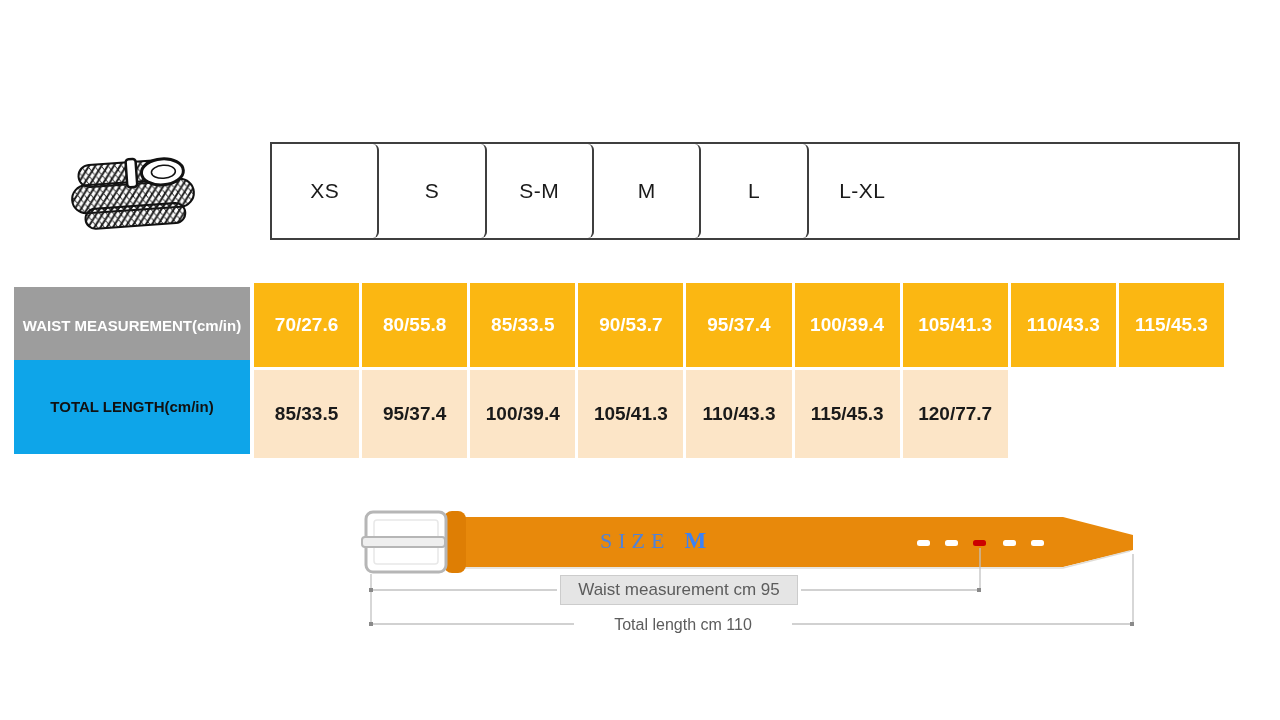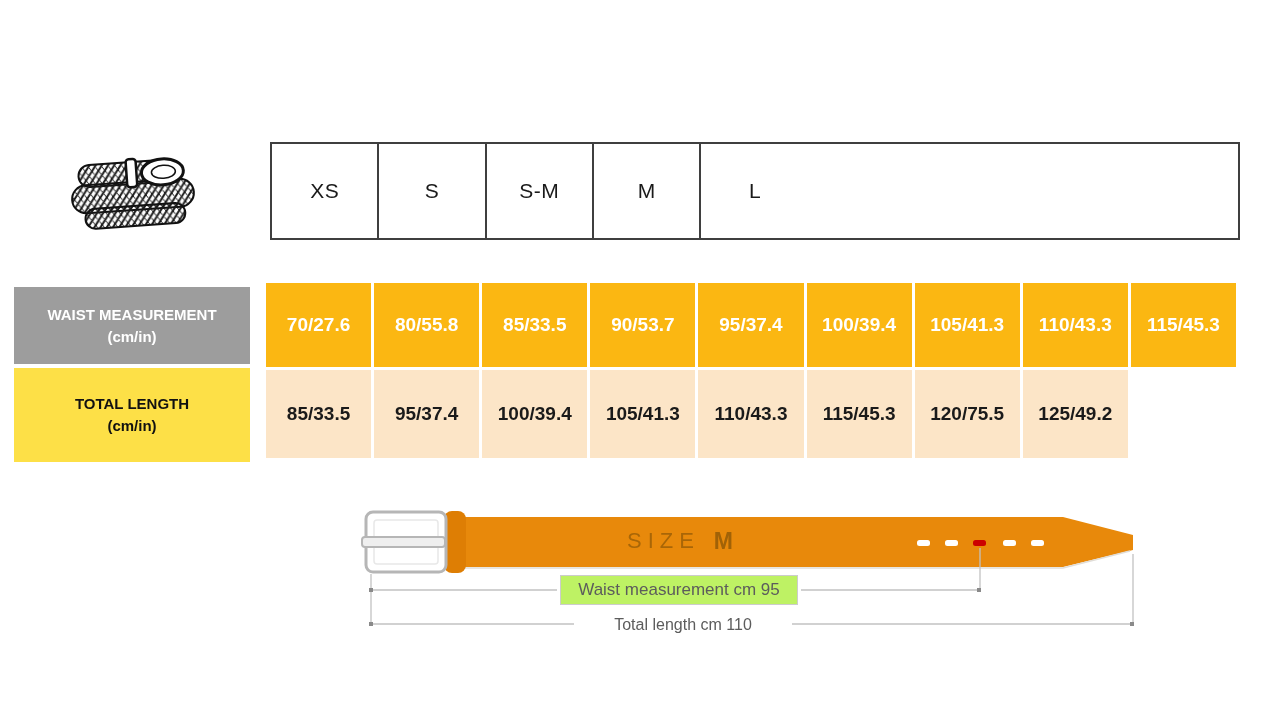--- a/index.html
+++ b/index.html
@@ -11,60 +11,60 @@
 
   
   .size-header {
     position: absolute; left: 270px; top: 142px; width: 970px; height: 98px;
     display: grid; grid-template-columns: repeat(9, 1fr);
     border: 2px solid #3f3f3f; background: #ffffff;
   }
   .size-header .cell {
     display: flex; align-items: center; justify-content: center;
     border-right: 2px solid #3f3f3f;
-    font-size: 21px; color: #1a1a1a; letter-spacing: .5px;
+    font-size: 21px; color: #1a1a1a; letter-spacing: .5px; border-radius: 6px;
   }
   .size-header .cell:last-child { border-right: none; }
 
   
   .value-row {
-    position: absolute; left: 266px; width: 970px;
+    position: absolute; left: 254px; width: 970px;
     display: grid; grid-template-columns: repeat(9, 1fr); grid-gap: 3px;
   }
   .value-row .cell {
     display: flex; align-items: center; justify-content: center;
     font-weight: bold; font-size: 19px;
   }
   .row-waist { top: 283px; height: 84px; }
   .row-waist .cell { background: #FBB712; color: #ffffff; }
   .row-length { top: 370px; height: 88px; }
   .row-length .cell { background: #FCE5C7; color: #1a1a1a; }
 
   
   .row-label {
     position: absolute; left: 14px; width: 236px;
-    display: flex; flex-direction: column; align-items: center; justify-content: center;
+    display: flex; flex-direction: row; align-items: center; justify-content: center;
     font-weight: bold; font-size: 15px; line-height: 1.45; text-align: center;
   }
   .label-waist { top: 287px; height: 77px; background: #9D9D9D; color: #ffffff; }
-  .label-length { top: 368px; height: 94px; background: #fde047; color: #111111; }
+  .label-length { top: 360px; height: 94px; background: #0ea5e9; color: #111111; }
 
   
   .diagram-svg { position: absolute; left: 350px; top: 500px; width: 810px; height: 148px; }
   .size-text {
     position: absolute; left: 600px; top: 527px; width: 160px; height: 28px;
-    display: flex; align-items: center; justify-content: center;
-    color: #a16207; font-size: 22px;
+    display: flex; align-items: center; 
+    color: #3b82f6; font-size: 22px; font-family: Liberation Serif, serif;
   }
   .size-text .size-word { letter-spacing: 6px; opacity: .88; font-weight: normal; }
   .size-text .size-val { font-weight: bold; margin-left: 14px; font-size: 23px; }
 
   .waist-box {
     position: absolute; left: 560px; top: 575px; width: 238px; height: 30px;
-    background: #bef264; border: 1px solid #CCCCCC;
+    background: #e5e5e5; border: 1px solid #CCCCCC;
     display: flex; align-items: center; justify-content: center;
     font-size: 17px; color: #5c5c5c;
   }
   .length-text {
     position: absolute; left: 578px; top: 612px; width: 210px; height: 26px;
     display: flex; align-items: center; justify-content: center;
     font-size: 16px; color: #5c5c5c;
   }
 </style>
 </head>
@@ -100,20 +100,23 @@
       <span>S</span>
     </div>
   <div class="cell">
       <span>S-M</span>
     </div>
   <div class="cell">
       <span>M</span>
     </div>
   <div class="cell">
       <span>L</span>
+    </div>
+  <div class="cell">
+      <span>L-XL</span>
     </div>
 </div>
 
 <div class="row-label label-waist">
   <span>WAIST MEASUREMENT</span>
   <span>(cm/in)</span>
 </div>
 
 <div class="value-row row-waist">
   <div class="cell">70/27.6</div>
@@ -132,22 +135,21 @@
   <span>(cm/in)</span>
 </div>
 
 <div class="value-row row-length">
   <div class="cell">85/33.5</div>
   <div class="cell">95/37.4</div>
   <div class="cell">100/39.4</div>
   <div class="cell">105/41.3</div>
   <div class="cell">110/43.3</div>
   <div class="cell">115/45.3</div>
-  <div class="cell">120/75.5</div>
-  <div class="cell">125/49.2</div>
+  <div class="cell">120/77.7</div>
 </div>
 
 <div>
   <svg class="diagram-svg" viewBox="0 0 810 148">
 
     <polygon points="80,17 713,17 783,35 783,50 713,67 80,67" fill="#E8890B"></polygon>
     <path d="M80 68 L713 68 L780 51" stroke="#e0ddd8" stroke-width="1.5" fill="none"></path>
 
     <rect x="94" y="11" width="22" height="62" rx="8" fill="#DE7E04"></rect>
 

